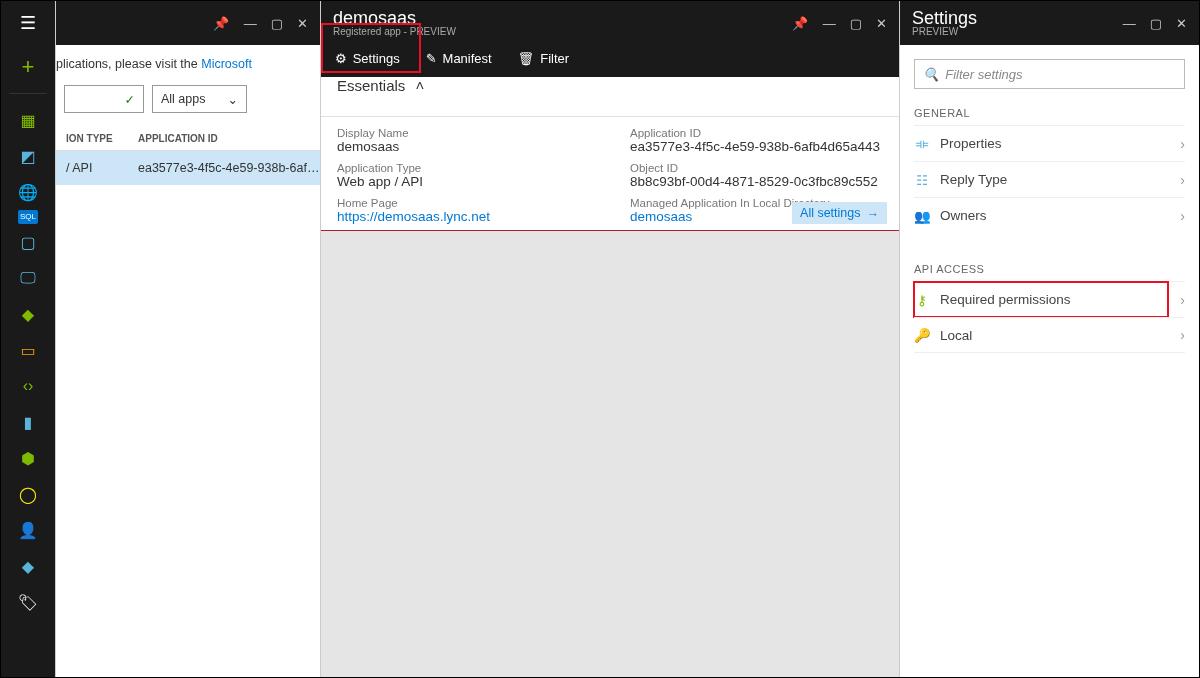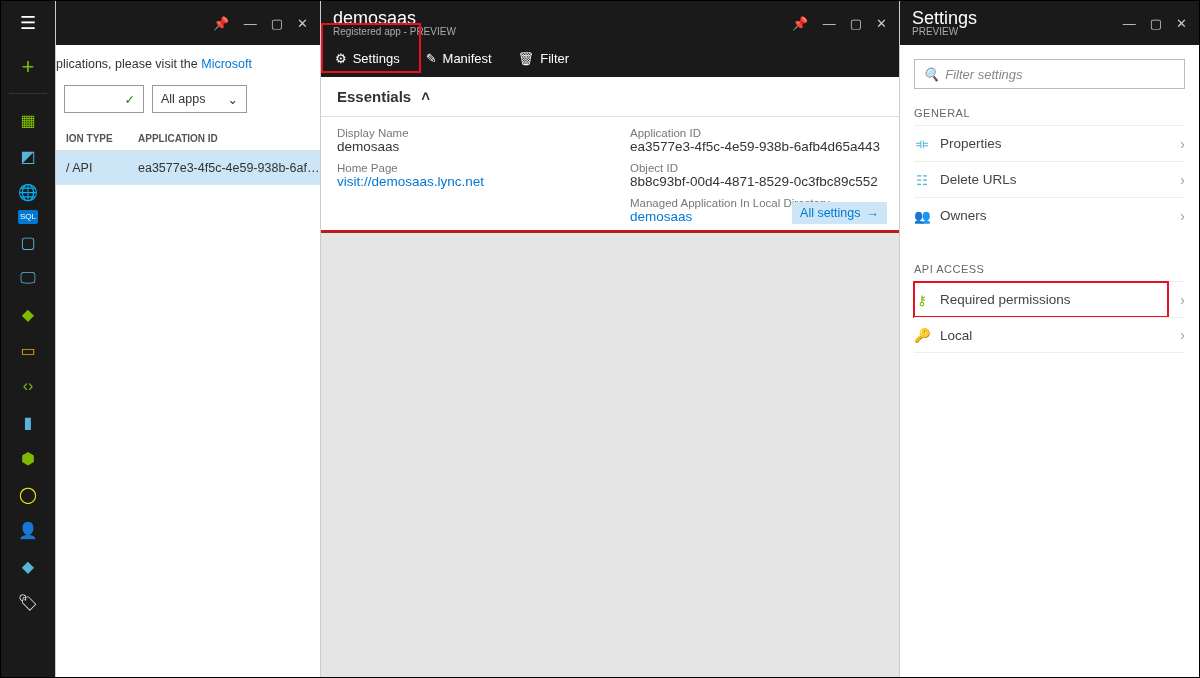--- a/index.html
+++ b/index.html
@@ -40,22 +40,22 @@
   .p1 .table-row { display: flex; gap: 14px; padding: 10px 0 10px 10px; font-size: 12.5px; background: #cde6f7; }
   .p1 .cell-type { width: 58px; white-space: nowrap; overflow: hidden; }
   .p1 .cell-id { flex: 1; white-space: nowrap; overflow: hidden; text-overflow: ellipsis; }
 
   
   .p2 { flex: 1; background: #fff; }
   .p2 .toolbar { height: 32px; background: #1a1a1a; color: #fff; display: flex; align-items: center; padding: 0 14px 6px; gap: 26px; font-size: 13px; }
   .p2 .toolbar .tbtn { display: flex; align-items: center; gap: 6px; cursor: pointer; }
   .p2 .toolbar .tbtn.highlight { position: relative; }
   .p2 .redbox-tool { position: absolute; border: 2px solid #e81123; pointer-events: none; }
-  .p2 .essentials-bar { height: 40px; border-bottom: 1px solid #e0e0e0; display: flex; align-items: center; padding: 0 16px; font-size: 15px; gap: 10px; font-weight: bold; }
-  .p2 .ess-body { display: flex; padding: 10px 16px 6px; gap: 40px; font-size: 13px; border-bottom: 3px solid #b91c1c; position: relative; }
+  .p2 .essentials-bar { height: 40px; border-bottom: 1px solid #e0e0e0; display: flex; padding: 0 16px; font-size: 15px; gap: 10px; }
+  .p2 .ess-body { display: flex; padding: 10px 16px 6px; gap: 40px; font-size: 13px; border-bottom: 1px solid #b91c1c; position: relative; }
   .p2 .ess-col { flex: 1; display: flex; flex-direction: column; gap: 8px; }
   .p2 .ess-item .lbl { font-size: 11.5px; color: #777; }
   .p2 .ess-item .val { font-size: 13.5px; }
   .p2 .ess-item a { color: #0078d4; text-decoration: none; }
   .p2 .all-settings { position: absolute; right: 12px; bottom: 6px; background: #cde6f7; padding: 4px 8px; font-size: 12.5px; color: #0078d4; display: flex; align-items: center; gap: 6px; cursor: pointer; }
   .p2 .canvas { flex: 1; background: #e5e5e5; }
 
   
   .p3 { width: 300px; background: #fff; }
   .p3 .body { padding: 14px 14px 0; }
@@ -160,22 +160,26 @@
     <span>˄</span>
   </div>
 
   <div class="ess-body">
     <div class="ess-col">
       <div class="ess-item">
         <div class="lbl">Display Name</div>
         <div class="val">demosaas</div>
       </div>
       <div class="ess-item">
+        <div class="lbl">Application Type</div>
+        <div class="val">Web app / API</div>
+      </div>
+      <div class="ess-item">
         <div class="lbl">Home Page</div>
-        <div class="val"><a href="#">visit://demosaas.lync.net</a></div>
+        <div class="val"><a href="#">https://demosaas.lync.net</a></div>
       </div>
     </div>
     <div class="ess-col">
       <div class="ess-item">
         <div class="lbl">Application ID</div>
         <div class="val">ea3577e3-4f5c-4e59-938b-6afb4d65a443</div>
       </div>
       <div class="ess-item">
         <div class="lbl">Object ID</div>
         <div class="val">8b8c93bf-00d4-4871-8529-0c3fbc89c552</div>
@@ -213,21 +217,21 @@
     </div>
 
     <div class="group-label">GENERAL</div>
     <div class="row">
       <span class="ricon ic-blue">⟚</span>
       <span>Properties</span>
       <span class="chev">›</span>
     </div>
     <div class="row">
       <span class="ricon ic-blue">☷</span>
-      <span>Delete URLs</span>
+      <span>Reply Type</span>
       <span class="chev">›</span>
     </div>
     <div class="row">
       <span class="ricon ic-blue">👥</span>
       <span>Owners</span>
       <span class="chev">›</span>
     </div>
 
     <div class="group-label" style="margin-top:30px;">API ACCESS</div>
     <div class="row">

